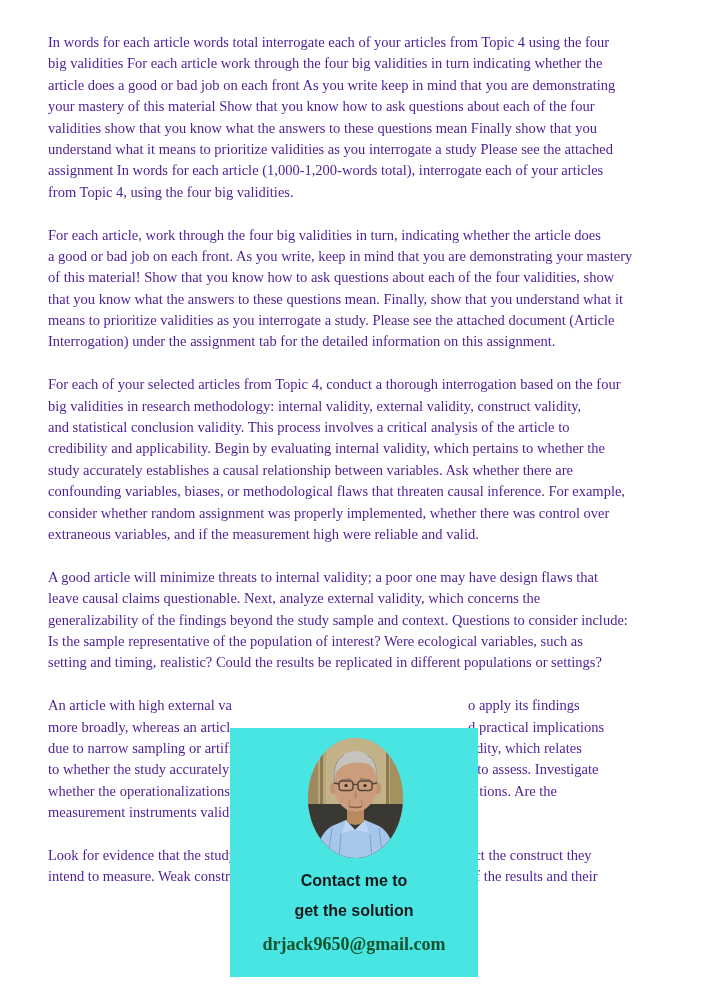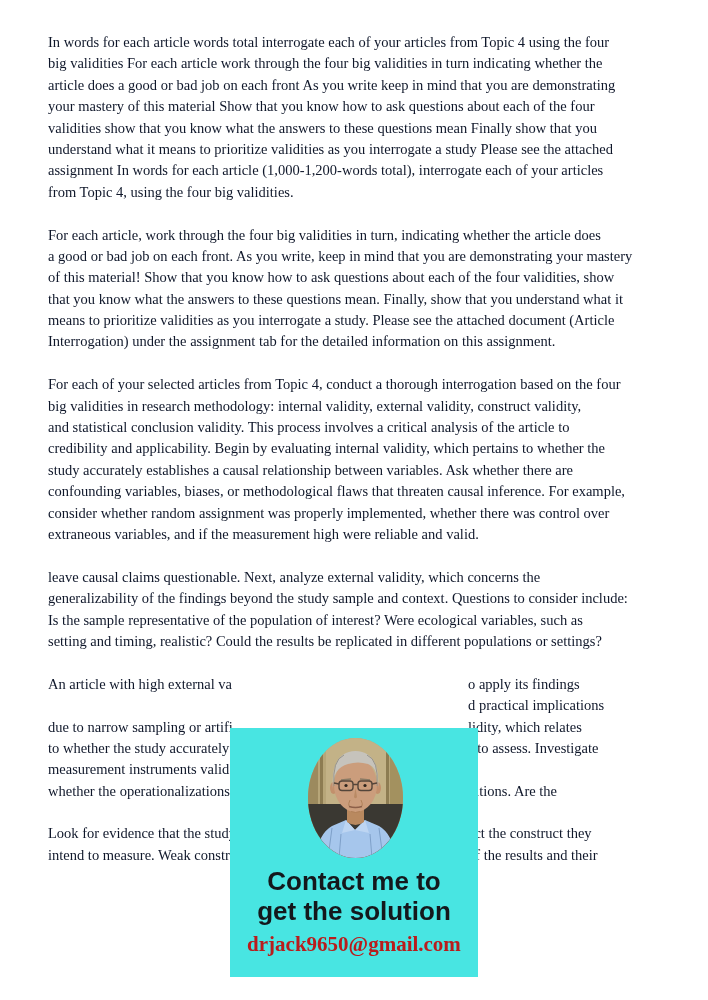--- a/index.html
+++ b/index.html
@@ -43,43 +43,43 @@
     height: 120px;
   }
   .contact-heading {
     position: absolute;
     top: 138px;
     left: 0;
     width: 100%;
     text-align: center;
     font-family: "Liberation Sans", "DejaVu Sans", sans-serif;
     font-weight: bold;
-    font-size: 26px;
+    font-size: 16px;
     line-height: 30px;
     color: #14181c;
   }
   .contact-email {
     position: absolute;
     top: 202px;
     left: 0;
     width: 100%;
     text-align: center;
     font-family: "Liberation Serif", "DejaVu Serif", serif;
     font-weight: bold;
-    font-size: 21px;
+    font-size: 18px;
     line-height: 28px;
-    color: #b91c1c;
+    color: #14532d;
   }
 </style>
 </head>
 <body>
 
 <div class="page" style="background: rgb(255, 255, 255);">
 
-  <div class="doc" style="color: #0f172a;">
+  <div class="doc" style="color: #4c1d95;">
       <div class="para">
         <div class="line">In words for each article words total interrogate each of your articles from Topic 4 using the four</div>
         <div class="line">big validities For each article work through the four big validities in turn indicating whether the</div>
         <div class="line">article does a good or bad job on each front As you write keep in mind that you are demonstrating</div>
         <div class="line">your mastery of this material Show that you know how to ask questions about each of the four</div>
         <div class="line">validities show that you know what the answers to these questions mean Finally show that you</div>
         <div class="line">understand what it means to prioritize validities as you interrogate a study Please see the attached</div>
         <div class="line">assignment In words for each article (1,000-1,200-words total), interrogate each of your articles</div>
         <div class="line">from Topic 4, using the four big validities.</div>
       </div>
@@ -95,32 +95,33 @@
         <div class="line">For each of your selected articles from Topic 4, conduct a thorough interrogation based on the four</div>
         <div class="line">big validities in research methodology: internal validity, external validity, construct validity,</div>
         <div class="line">and statistical conclusion validity. This process involves a critical analysis of the article to</div>
         <div class="line">credibility and applicability. Begin by evaluating internal validity, which pertains to whether the</div>
         <div class="line">study accurately establishes a causal relationship between variables. Ask whether there are</div>
         <div class="line">confounding variables, biases, or methodological flaws that threaten causal inference. For example,</div>
         <div class="line">consider whether random assignment was properly implemented, whether there was control over</div>
         <div class="line">extraneous variables, and if the measurement high were reliable and valid.</div>
       </div>
       <div class="para">
+        <div class="line">A good article will minimize threats to internal validity; a poor one may have design flaws that</div>
         <div class="line">leave causal claims questionable. Next, analyze external validity, which concerns the</div>
         <div class="line">generalizability of the findings beyond the study sample and context. Questions to consider include:</div>
         <div class="line">Is the sample representative of the population of interest? Were ecological variables, such as</div>
         <div class="line">setting and timing, realistic? Could the results be replicated in different populations or settings?</div>
       </div>
       <div class="para">
         <div class="line"><span>An article with high external va</span><span class="rfrag">o apply its findings</span></div>
-        <div class="line"><span class="rfrag">d practical implications</span></div>
+        <div class="line"><span>more broadly, whereas an articl</span><span class="rfrag">d practical implications</span></div>
         <div class="line"><span>due to narrow sampling or artifi</span><span class="rfrag">lidity, which relates</span></div>
         <div class="line"><span>to whether the study accurately</span><span class="rfrag">s to assess. Investigate</span></div>
+        <div class="line"><span>whether the operationalizations</span><span class="rfrag">nitions. Are the</span></div>
         <div class="line"><span>measurement instruments valid</span><span class="rfrag">?</span></div>
-        <div class="line"><span>whether the operationalizations</span><span class="rfrag">nitions. Are the</span></div>
       </div>
       <div class="para">
         <div class="line"><span>Look for evidence that the study</span><span class="rfrag">ect the construct they</span></div>
         <div class="line"><span>intend to measure. Weak constru</span><span class="rfrag">of the results and their</span></div>
       </div>
     </div>
 
   <div class="contact-card" style="background: rgb(72, 229, 226);">
     <div class="portrait">
       <svg width="95" height="120" viewBox="0 0 95 120" xmlns="http://www.w3.org/2000/svg">

